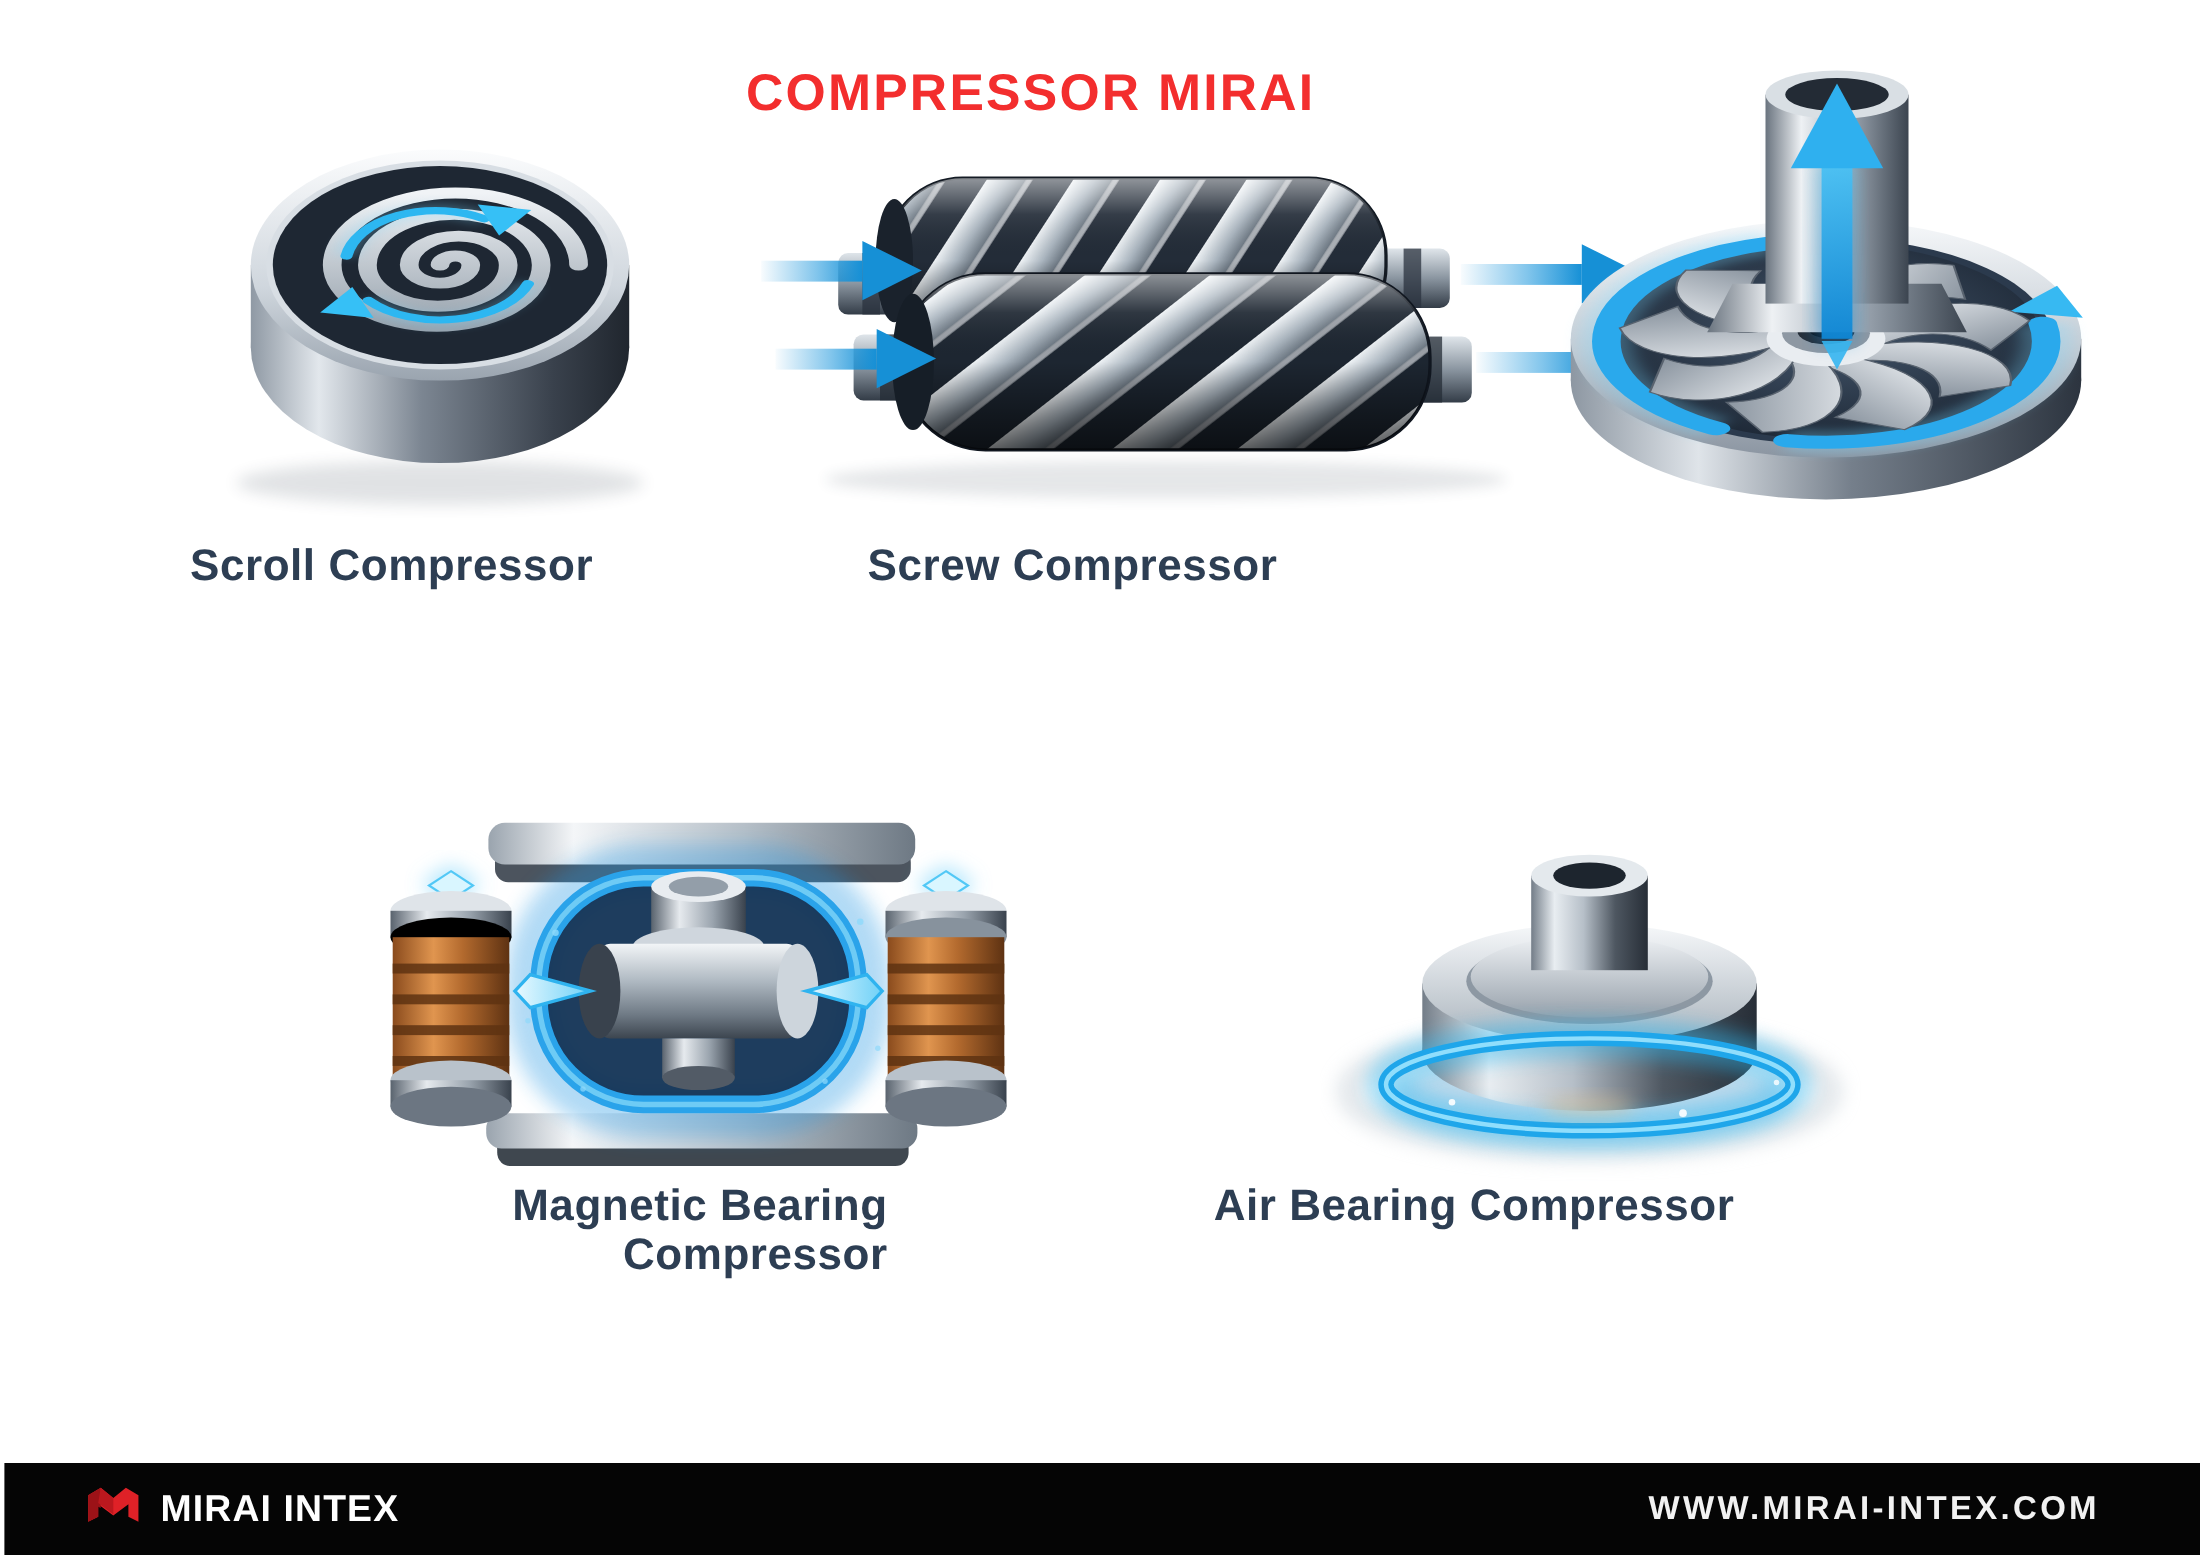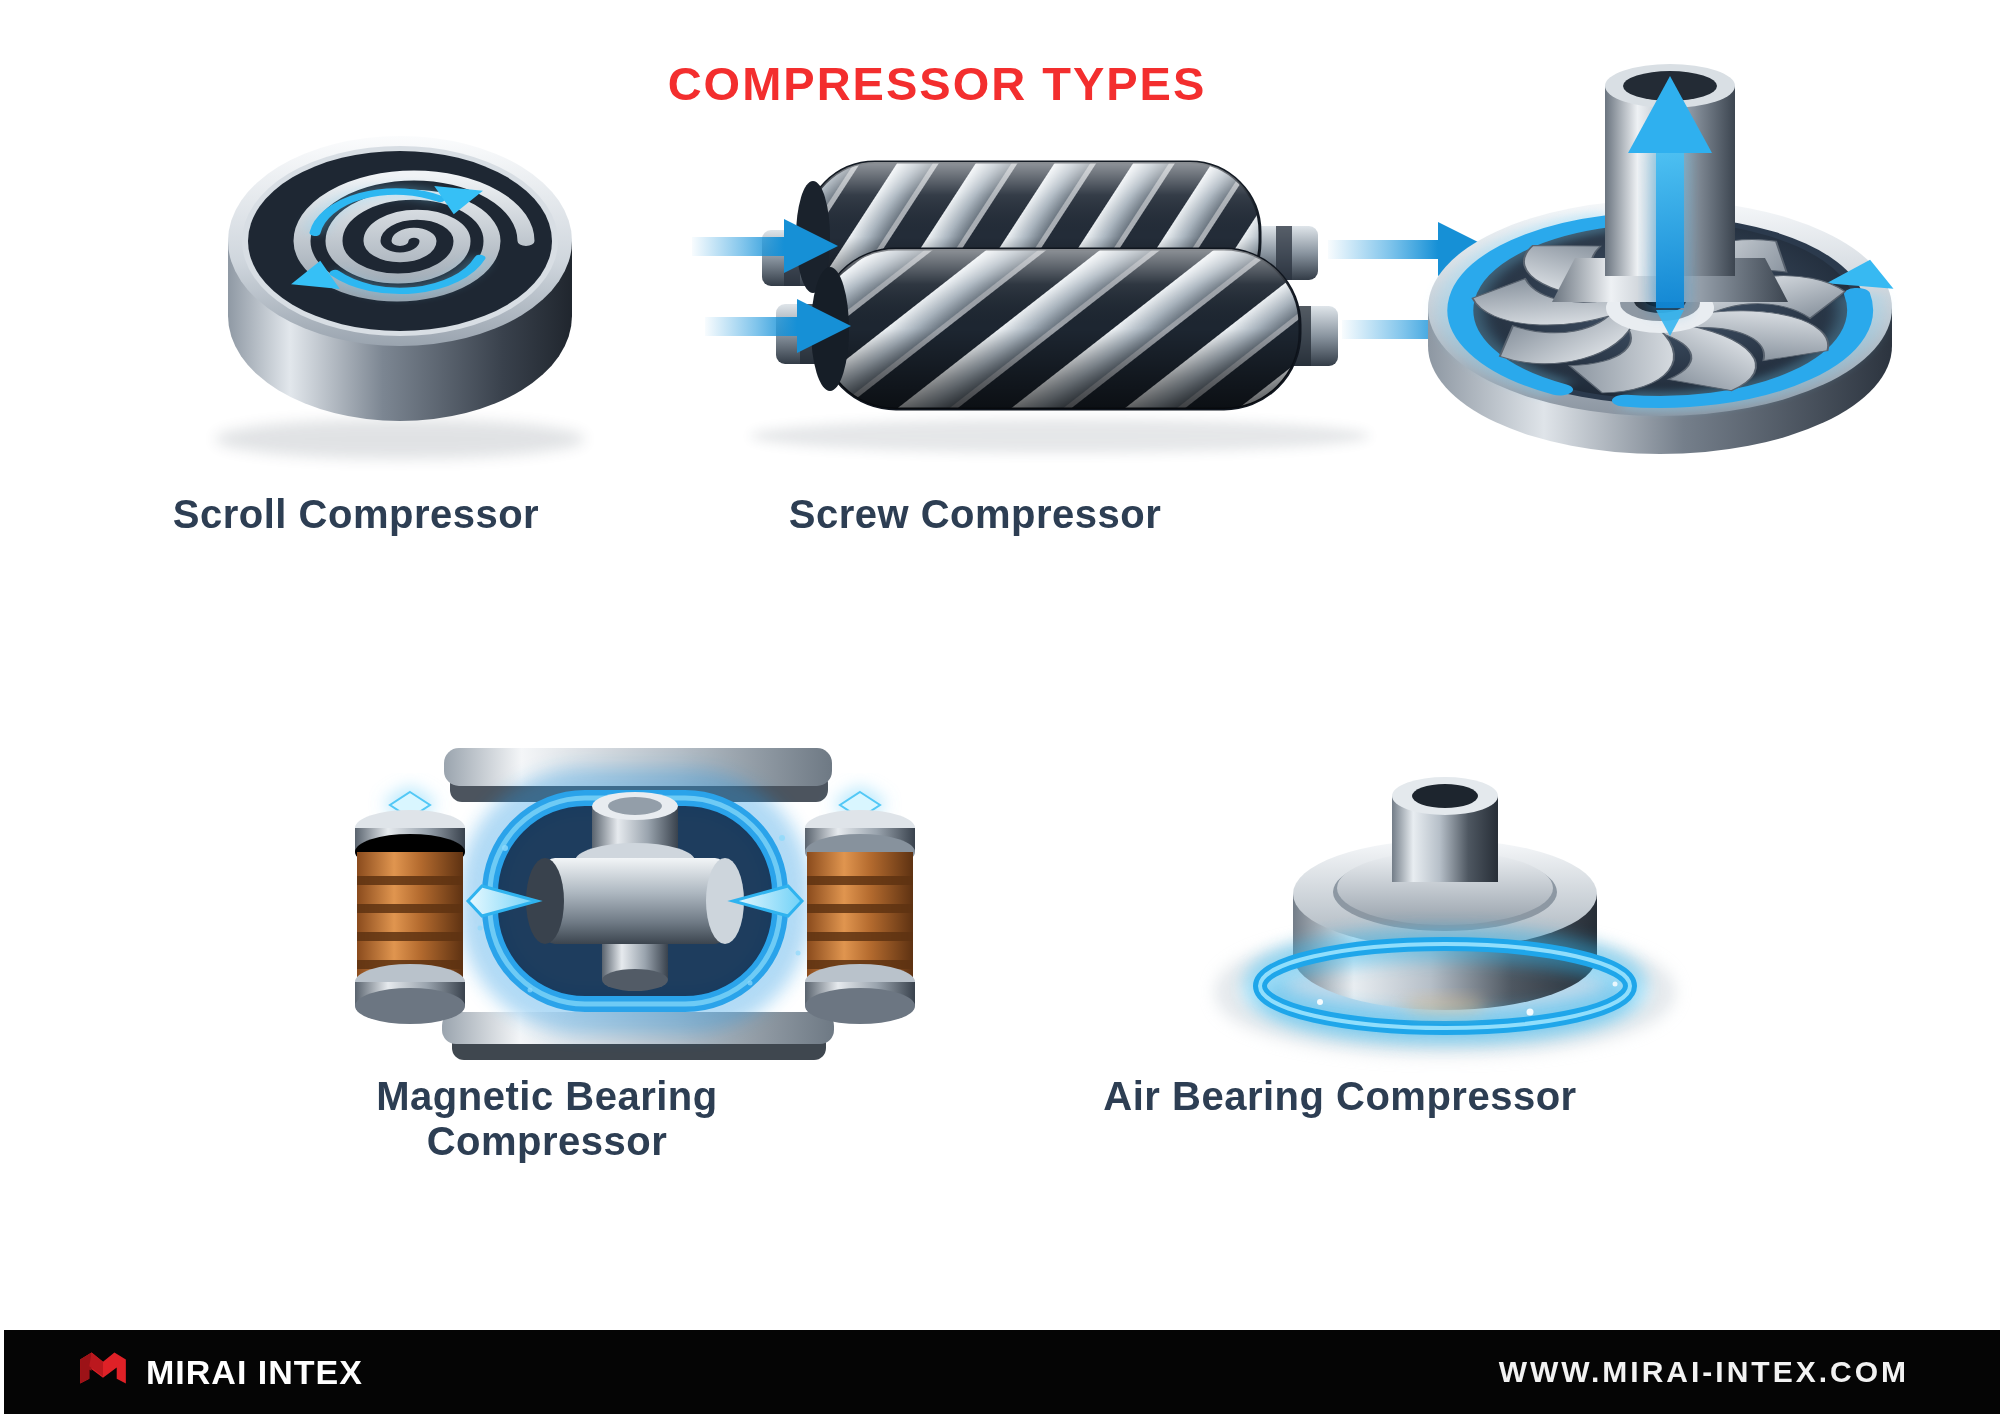--- a/index.html
+++ b/index.html
@@ -7,41 +7,41 @@
   .canvas{position:relative;width:2000px;height:1414px;background:#ffffff;overflow:hidden;}
   .title{position:absolute;left:437px;top:56px;width:1000px;text-align:center;
          font-size:47px;font-weight:800;letter-spacing:2px;color:#f32e2e;margin:0;}
   .fig{position:absolute;}
   .fig svg{display:block;width:100%;height:100%;}
   .fig-label{position:absolute;width:520px;text-align:center;font-size:40px;font-weight:700;
              color:#2d3e53;letter-spacing:0.5px;}
   #lbl-scroll{left:96px;top:492px;}
   #lbl-screw{left:715px;top:492px;}
   #lbl-centrifugal{left:1365px;top:492px;}
-  #lbl-magnetic{left:287px;top:1074px;}
+  #lbl-magnetic{left:287px;top:1074px;text-align:right;}
   #lbl-air{left:1080px;top:1074px;}
   #fig-scroll{left:150px;top:105px;width:420px;height:350px;}
   #fig-screw{left:640px;top:118px;width:860px;height:330px;}
   #fig-centrifugal{left:1370px;top:42px;width:520px;height:430px;}
   #fig-magnetic{left:290px;top:712px;width:610px;height:350px;}
   #fig-air{left:1160px;top:728px;width:500px;height:330px;}
   .footer{position:absolute;left:4px;top:1330px;width:2000px;height:84px;background:#050505;
           display:flex;align-items:center;justify-content:space-between;
           padding:0 95px 0 70px;box-sizing:border-box;}
   .brand{display:flex;align-items:center;gap:14px;}
   .brand-logo{width:58px;height:48px;}
   .brand-name{color:#ffffff;font-size:34px;font-weight:800;letter-spacing:1px;}
   .website{color:#f2f2f2;font-size:30px;font-weight:700;letter-spacing:3px;}
 </style>
 </head>
 <body>
 
 <div class="canvas">
 
-  <h1 class="title">COMPRESSOR TYPES</h1>
+  <h1 class="title">COMPRESSOR MIRAI</h1>
 
   <figure class="fig" id="fig-scroll">
     <svg viewBox="0 0 420 350">
       <defs>
         <linearGradient id="s1-side" x1="0" y1="0" x2="1" y2="0">
           <stop offset="0" stop-color="#8f99a4"></stop>
             <stop offset=".18" stop-color="#e2e7ec"></stop>
           <stop offset=".45" stop-color="#7c8692"></stop>
             <stop offset=".8" stop-color="#39414c"></stop>
           <stop offset="1" stop-color="#20262e"></stop>

